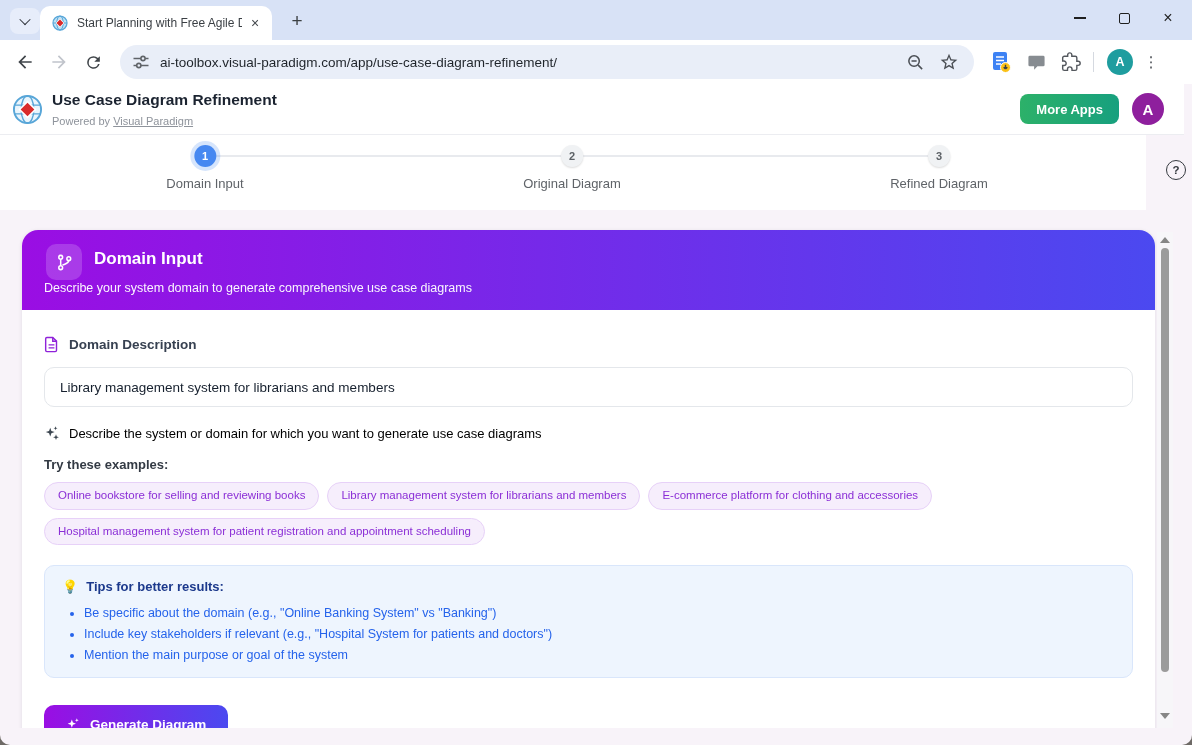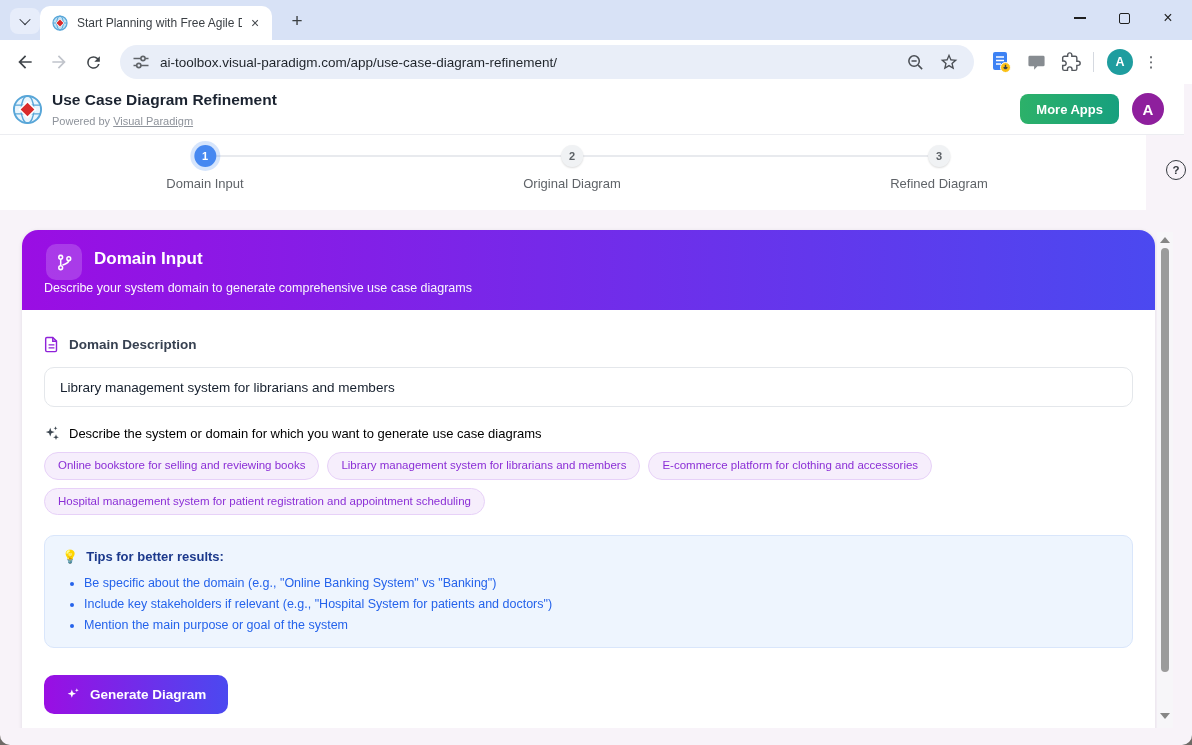--- a/index.html
+++ b/index.html
@@ -226,20 +226,21 @@
         </div>
         <input class="dom-input" type="text" value="Library management system for librarians and members" style="">
         <div class="hint">
           <svg width="16" height="16" viewBox="0 0 18 18">
               <path d="M7 3 L8.3 6.7 L12 8 L8.3 9.3 L7 13 L5.7 9.3 L2 8 L5.7 6.7 Z" fill="#3c4650"></path>
               <path d="M13.5 10.5l.85 2.4 2.4.85-2.4.85-.85 2.4-.85-2.4-2.4-.85 2.4-.85z" fill="#3c4650"></path>
               <path d="M13 1.5l.6 1.65 1.65.6-1.65.6-.6 1.65-.6-1.65-1.65-.6 1.65-.6z" fill="#3c4650"></path>
             </svg>
           <span>Describe the system or domain for which you want to generate use case diagrams</span>
         </div>
+        <div class="examples-label">Try these examples:</div>
         <div class="chips">
           <span class="chip">Online bookstore for selling and reviewing books</span>
           <span class="chip">Library management system for librarians and members</span>
           <span class="chip">E-commerce platform for clothing and accessories</span>
           <span class="chip">Hospital management system for patient registration and appointment scheduling</span>
         </div>
         <div class="tips">
           <div class="tips-title">
             <span>💡</span>
             <span>Tips for better results:</span>

